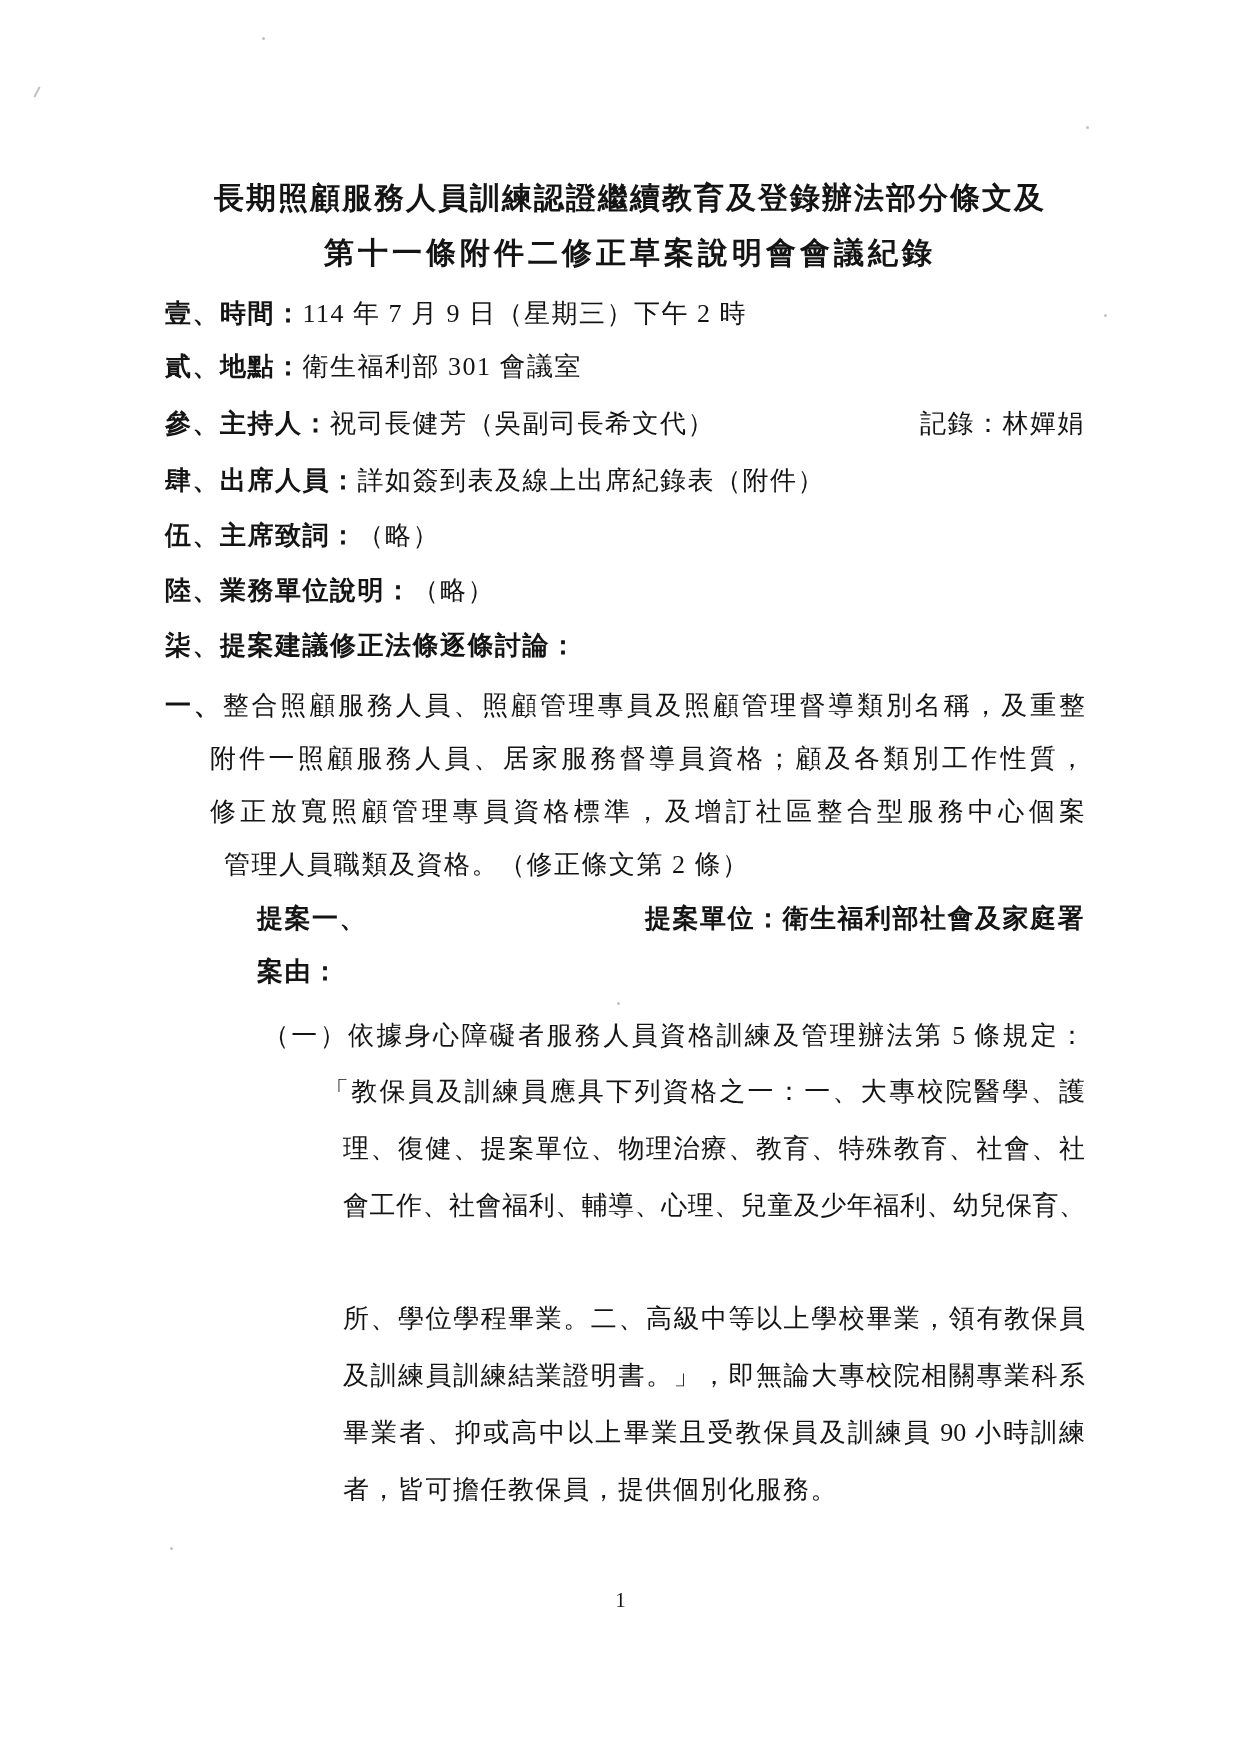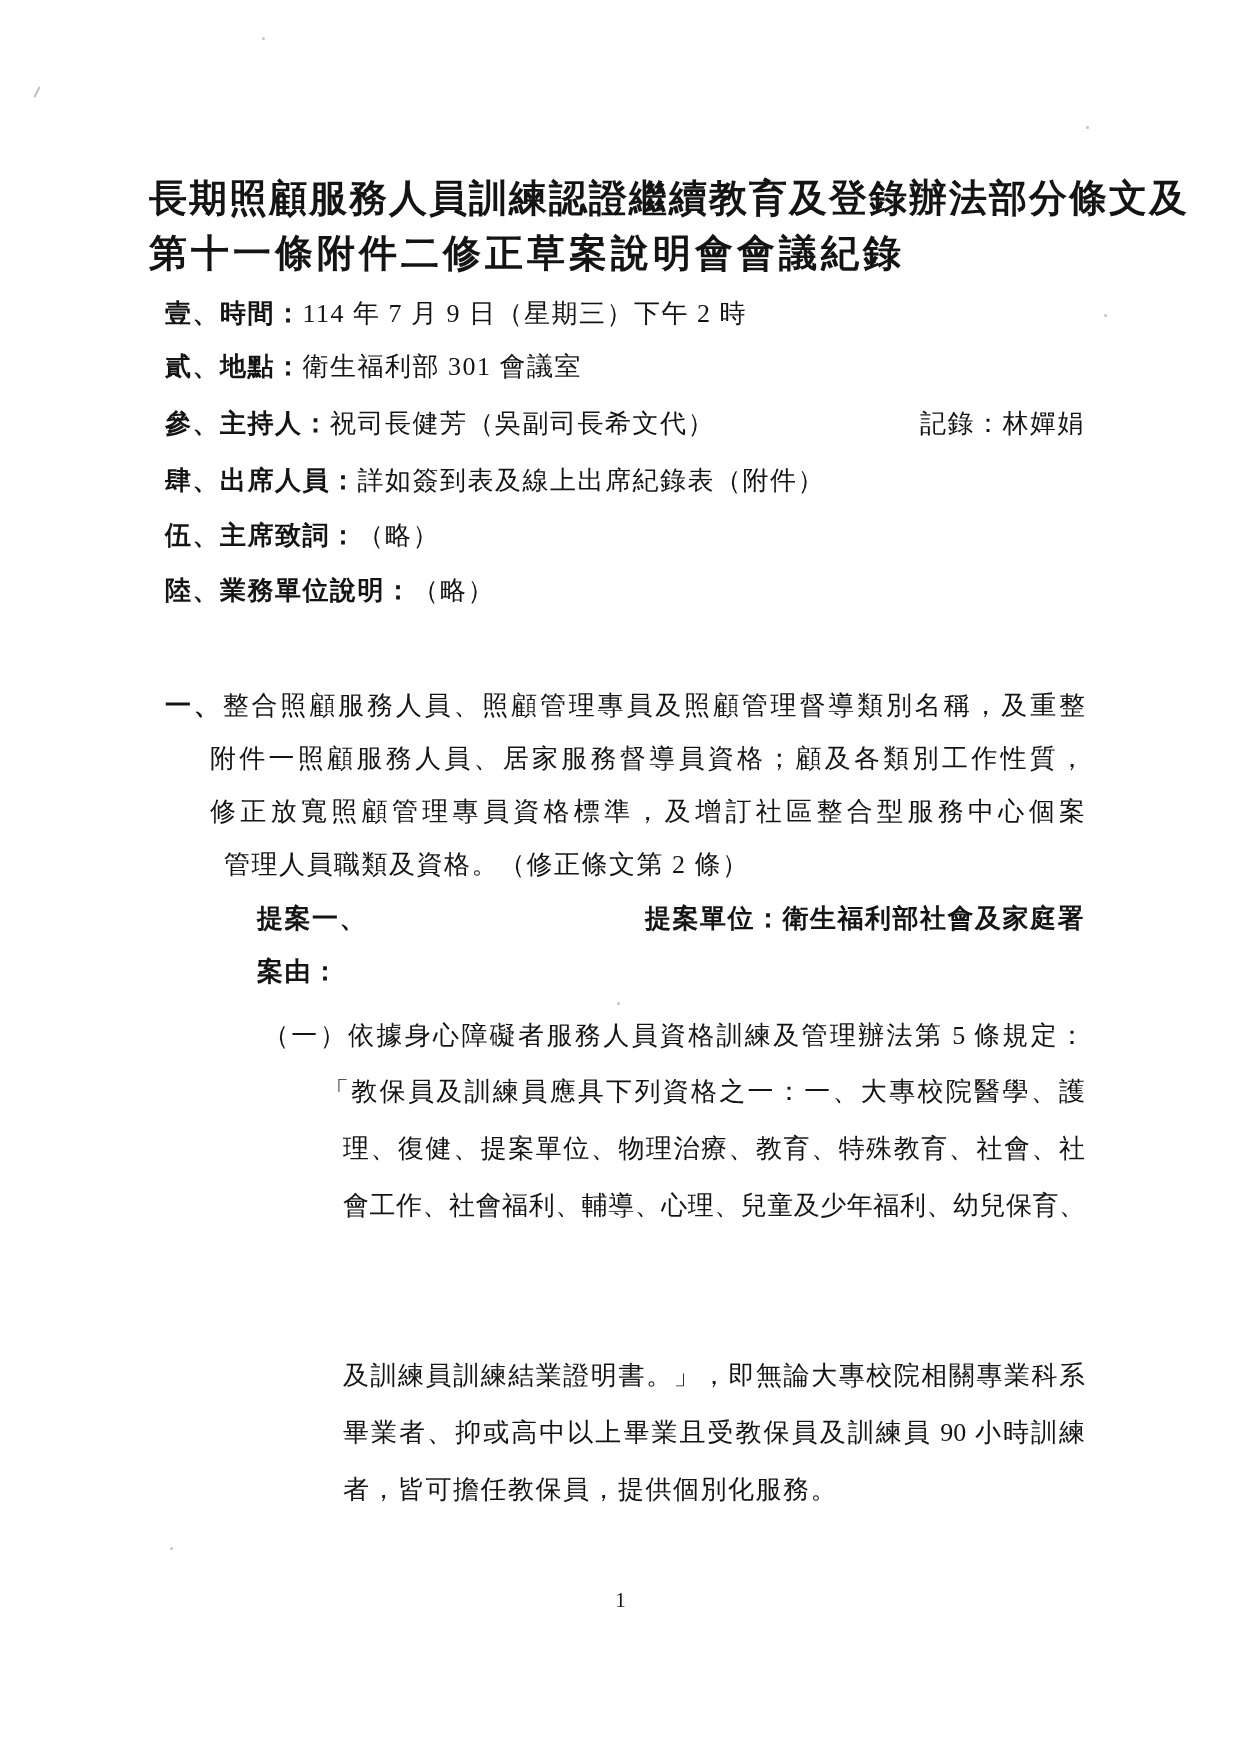--- a/index.html
+++ b/index.html
@@ -21,22 +21,23 @@
   }
   .just {
     white-space:normal;
     letter-spacing:0;
     text-align:justify;
     text-align-last:justify;
   }
   .b { font-weight:bold; }
   .title-line {
     position:absolute;
-    left:149px; width:920px;
-    font-size:38px;
+    left:170px; width:920px;
+    text-align:center;
+    font-size:30px;
     font-weight:bold;
     line-height:34px;
     white-space:nowrap;
   }
   .page-num {
     position:absolute;
     left:0; width:1241px;
     text-align:center;
     font-size:21px;
     line-height:24px;
@@ -83,38 +84,40 @@
   </div>
 
   <div class="line" style="left:165px; top:521px;">
     <span class="b">伍、主席致詞：</span><span>（略）</span>
   </div>
 
   <div class="line" style="left:165px; top:576px;">
     <span class="b">陸、業務單位說明：</span><span>（略）</span>
   </div>
 
+  <div class="line b" style="left:165px; top:631px;">柒、提案建議修正法條逐條討論：</div>
 
   <div class="line just" style="left:165px; top:691px; width:920px;">
     <span class="b">一、</span><span>整合照顧服務人員、照顧管理專員及照顧管理督導類別名稱，及重整</span>
   </div>
   <div class="line just" style="left:210px; top:744px; width:875px;">附件一照顧服務人員、居家服務督導員資格；顧及各類別工作性質，</div>
   <div class="line just" style="left:210px; top:797px; width:875px;">修正放寬照顧管理專員資格標準，及增訂社區整合型服務中心個案</div>
   <div class="line" style="left:224px; top:850px;">管理人員職類及資格。（修正條文第 2 條）</div>
 
   <div class="line b" style="left:257px; top:904px;">提案一、</div>
   <div class="line b" style="right:156px; top:904px;">提案單位：衛生福利部社會及家庭署</div>
 
   <div class="line b" style="left:257px; top:957px;">案由：</div>
 
   <div class="line just" style="left:263px; top:1021px; width:822px;">
     <span>（一）</span><span>依據身心障礙者服務人員資格訓練及管理辦法第 5 條規定：</span>
   </div>
   <div class="line just" style="left:323px; top:1077px; width:762px;">「教保員及訓練員應具下列資格之一：一、大專校院醫學、護</div>
   <div class="line just" style="left:343px; top:1134px; width:742px;">理、復健、提案單位、物理治療、教育、特殊教育、社會、社</div>
   <div class="line just" style="left:343px; top:1191px; width:742px;">會工作、社會福利、輔導、心理、兒童及少年福利、幼兒保育、</div>
+  <div class="line just" style="left:343px; top:1304px; width:742px;">所、學位學程畢業。二、高級中等以上學校畢業，領有教保員</div>
   <div class="line just" style="left:343px; top:1361px; width:742px;">及訓練員訓練結業證明書。」，即無論大專校院相關專業科系</div>
   <div class="line just" style="left:343px; top:1418px; width:742px;">畢業者、抑或高中以上畢業且受教保員及訓練員 90 小時訓練</div>
   <div class="line" style="left:343px; top:1475px;">者，皆可擔任教保員，提供個別化服務。</div>
 
   <div class="page-num" style="top:1588px;">1</div>
 
 </div>
 
 </body></html>

